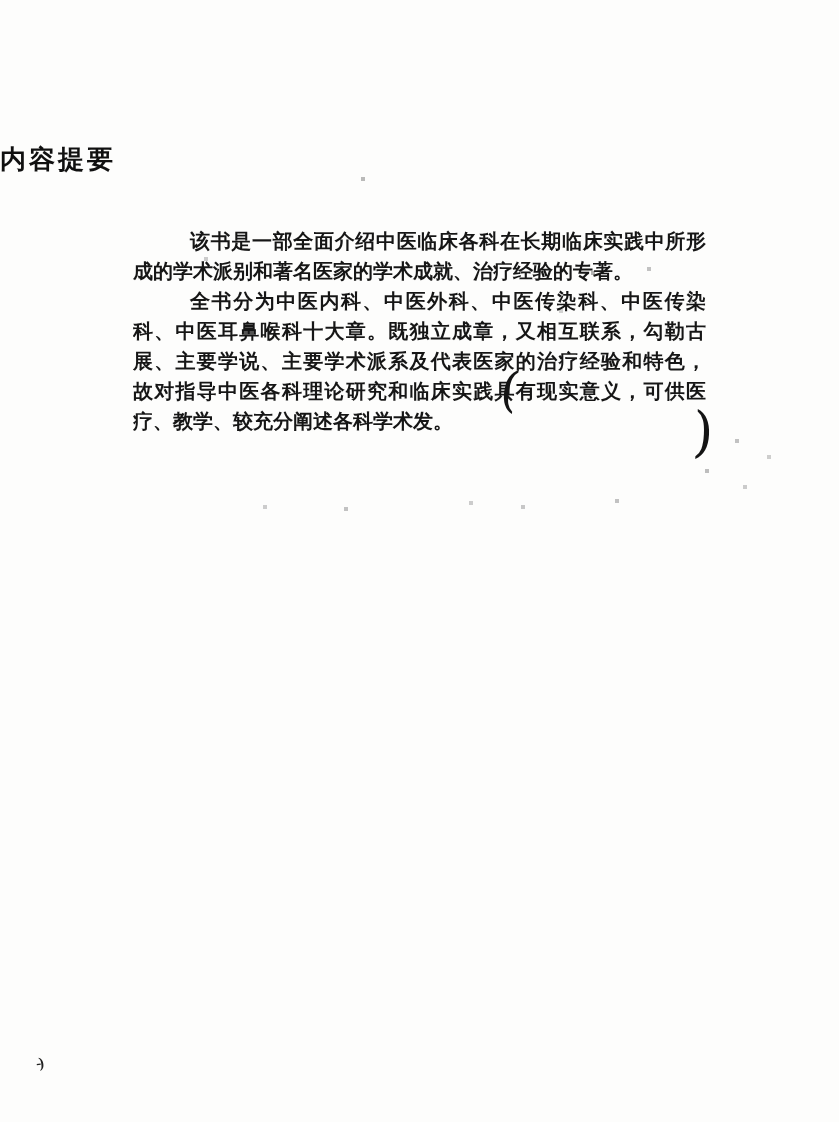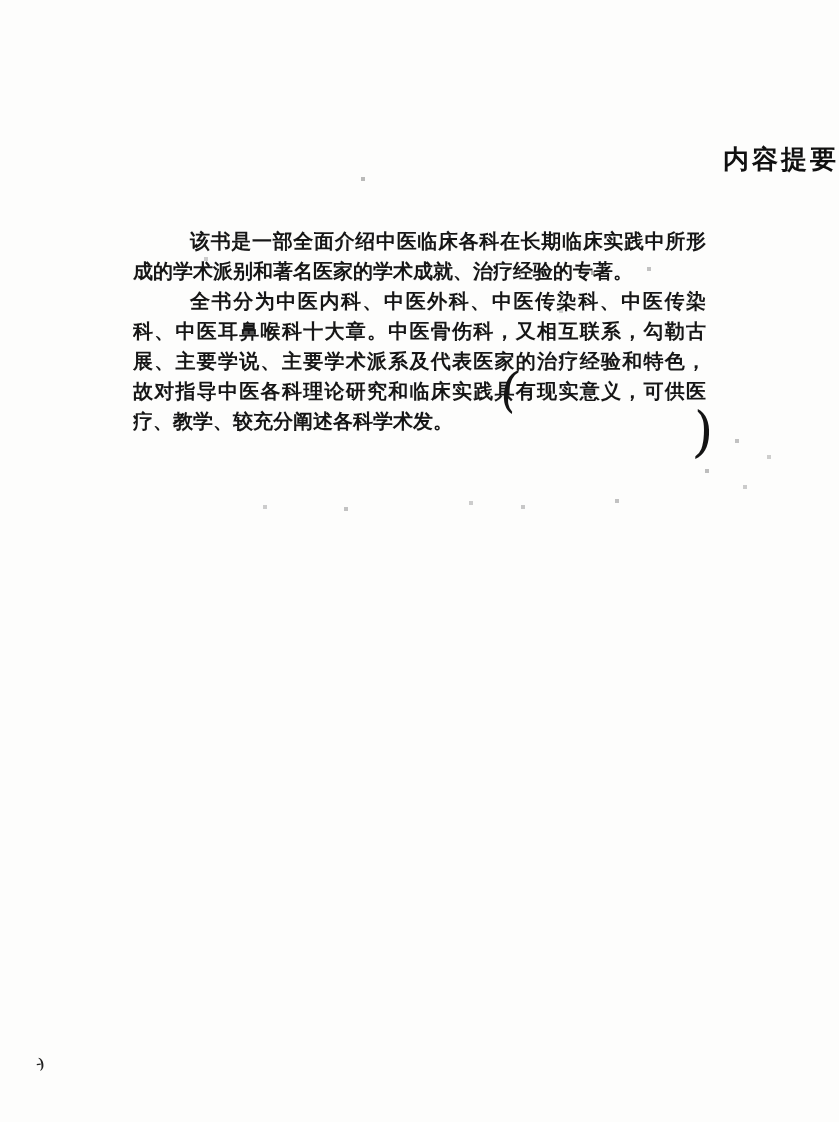--- a/index.html
+++ b/index.html
@@ -8,21 +8,21 @@
     width:839px;height:1122px;
     margin:0 auto;
     background:#fdfdfc;
     overflow:hidden;
     font-family:"Liberation Serif","DejaVu Serif",serif;
     color:#161616;
   }
   .title{
     position:absolute;
     top:142px;left:0;right:0;
-    text-align:right;
+    text-align:left;
     font-size:26px;
     font-weight:bold;
     letter-spacing:3px;
     color:#101010;
   }
   .body-text{
     position:absolute;
     left:133px;top:226px;
     width:573px;
     font-size:20px;
@@ -93,21 +93,21 @@
 <body>
 
 <div class="page">
 
   <div class="title">内容提要</div>
 
   <div class="body-text">
     <div class="line indent">该书是一部全面介绍中医临床各科在长期临床实践中所形</div>
     <div class="line end">成的学术派别和著名医家的学术成就、治疗经验的专著。</div>
     <div class="line indent">全书分为中医内科、中医外科、中医传染科、中医传染科、</div>
-    <div class="line">科、中医耳鼻喉科十大章。中医骨伤科，又相互联系，勾勒古</div>
+    <div class="line">科、中医耳鼻喉科十大章。既独立成章，又相互联系，勾勒古</div>
     <div class="line">展、主要学说、主要学术派系及代表医家的治疗经验和特色，</div>
     <div class="line">故对指导中医各科理论研究和临床实践具有现实意义，可供医</div>
     <div class="line end">疗、教学、较充分阐述各科学术发。</div>
   </div>
 
   <span class="pen-mark pen-open">(</span>
   <span class="pen-mark pen-close">)</span>
 
   <span class="corner-mark">-)</span>
 

